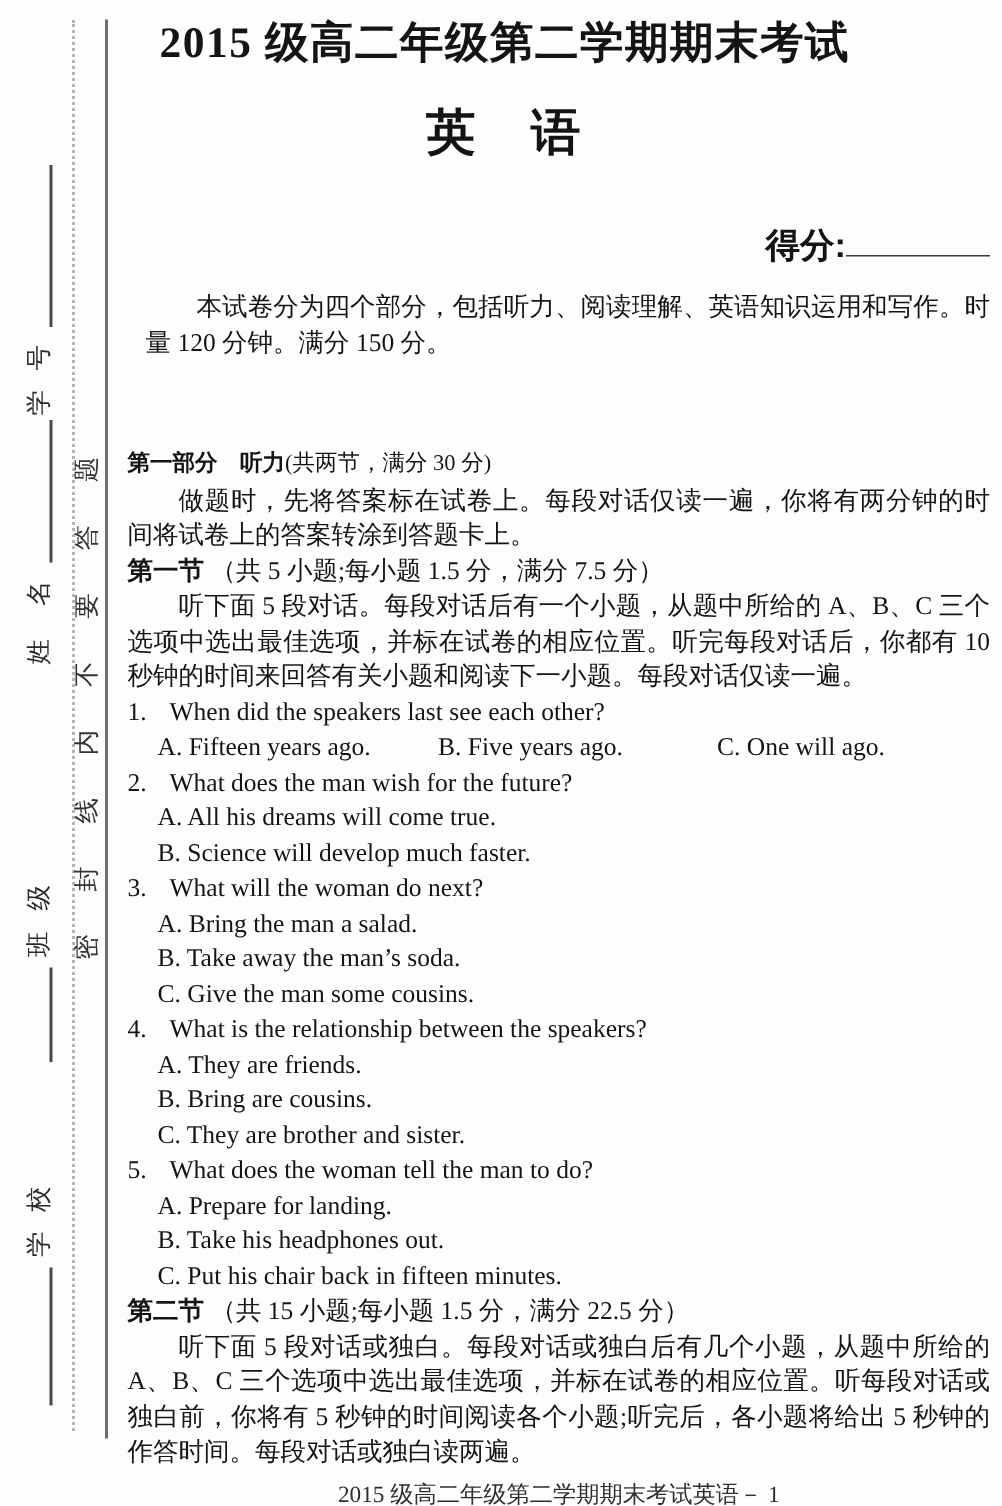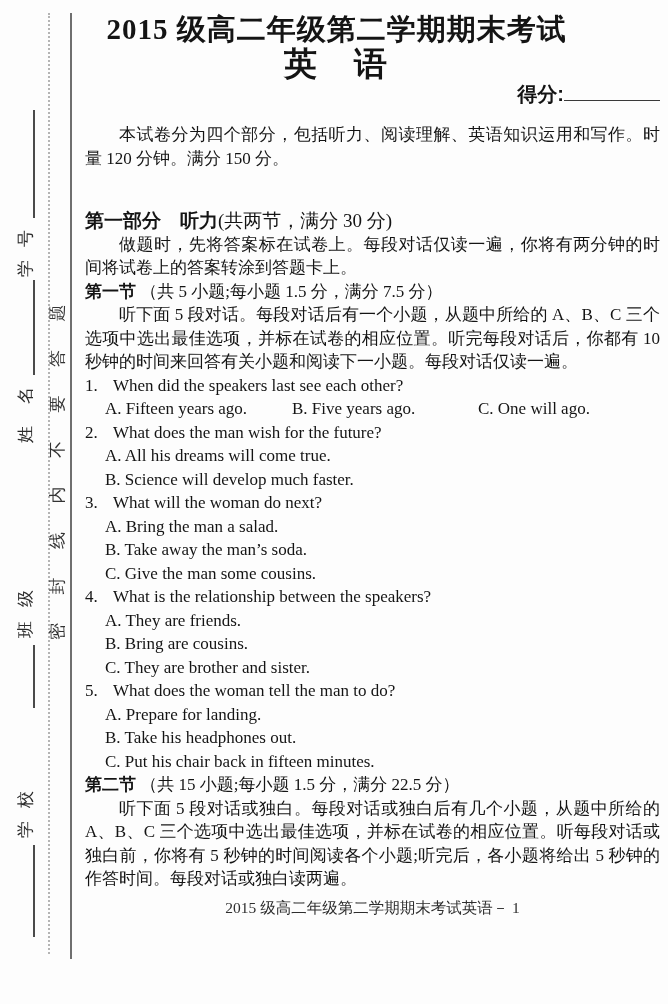--- a/index.html
+++ b/index.html
@@ -22,28 +22,28 @@
   .f-ls14{letter-spacing:14px;}
   .seal{letter-spacing:28.5px;color:#333;}
   
   .content{position:absolute;left:85px;top:0;width:575px;}
   .hei{font-family:"Liberation Sans","DejaVu Sans",sans-serif;font-weight:bold;}
   .page-title{
     margin-top:12px;margin-right:72px;text-align:center;
     font-size:29px;line-height:34px;font-weight:bold;letter-spacing:1px;
   }
   .page-subtitle{
-    margin-top:0;margin-right:72px;text-align:center;
+    margin-top:25px;margin-right:72px;text-align:center;
     font-size:33px;line-height:36px;font-weight:bold;letter-spacing:2px;
   }
-  .score-row{text-align:right;font-size:20px;line-height:24px;}
+  .score-row{margin-top:44px;text-align:right;font-size:23px;line-height:24px;}
   .score-blank{display:inline-block;width:96px;height:18px;border-bottom:1.6px solid #3a3a3a;}
   .para{text-indent:2em;text-align:justify;}
-  .intro{margin-top:17px;}
-  .h-part{margin-top:39px;font-size:19px;}
+  .intro{margin-top:17px;margin-left:12px;}
+  .h-part{margin-top:57px;font-size:15px;}
   .paren{font-weight:normal;font-family:"Liberation Serif","DejaVu Serif",serif;}
   .q{display:flex;}
   .q-num{width:28px;flex:none;}
   .q-text{flex:1;}
   .q-opts{padding-left:20px;}
   .opt-row{display:flex;padding-left:20px;gap:24px;}
   .opt-col-a{width:163px;flex:none;}
   .opt-col-b{width:162px;flex:none;}
   .opt-col-c{flex:1;}
   .footer{margin-top:5px;text-align:center;font-size:15.5px;color:#2e2e2e;}

